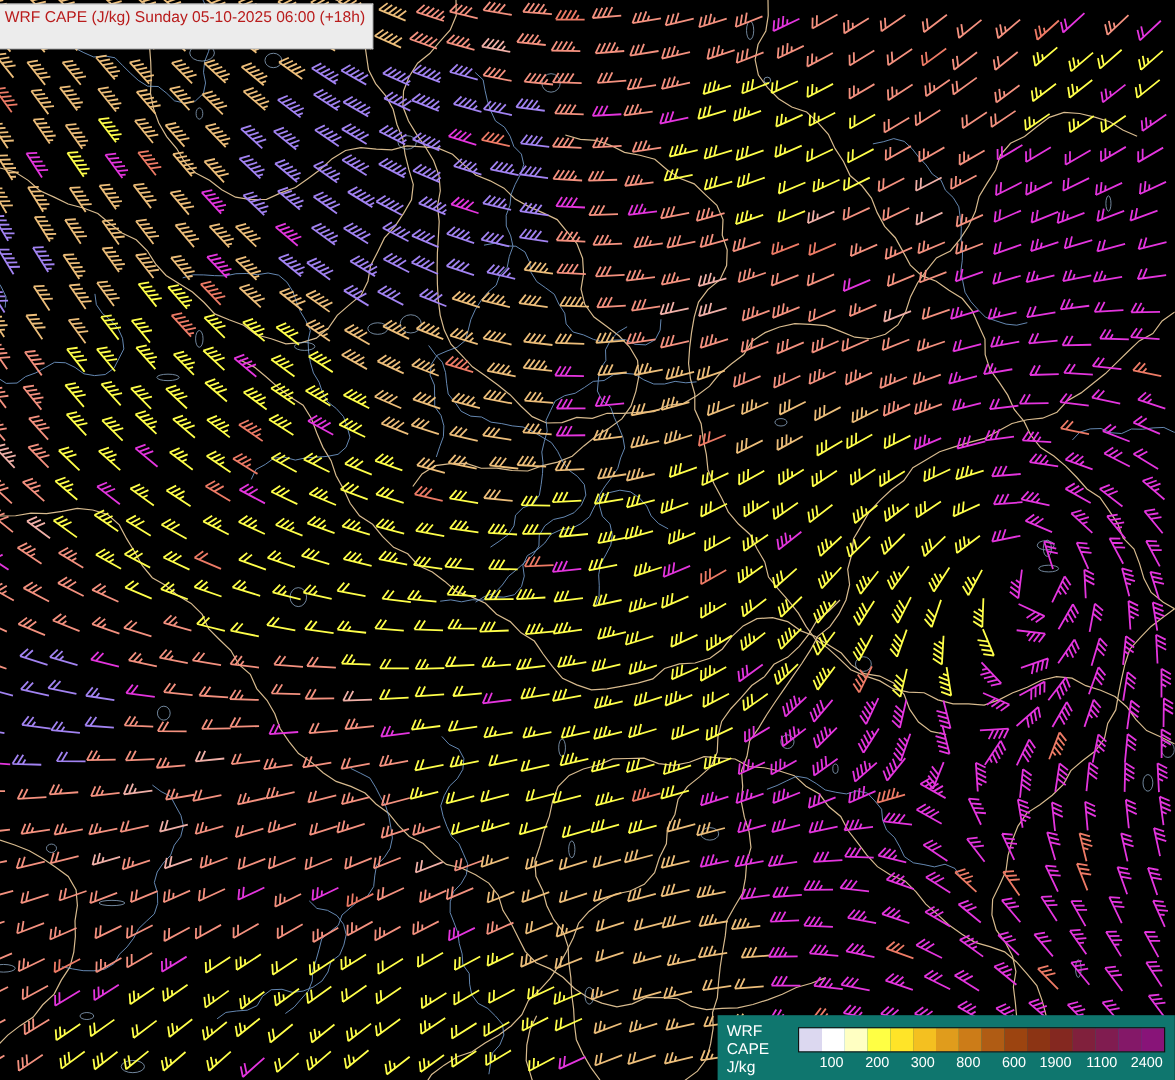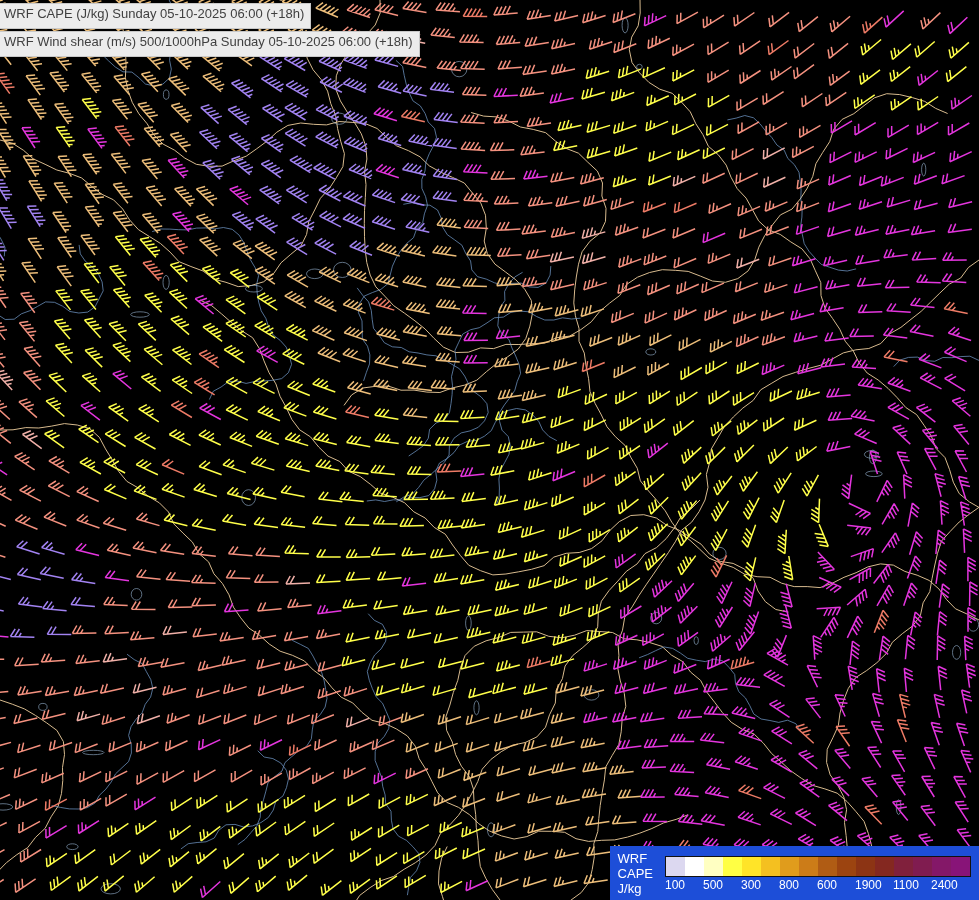--- a/index.html
+++ b/index.html
@@ -1,29 +1,29 @@
 <!DOCTYPE html>
 <html><head>
 <meta charset="utf-8">
 <style>
   html,body{margin:0;padding:0}
   body{width:979px;height:900px;overflow:hidden;background:#000;font-family:"Liberation Sans",sans-serif}
   .stage{position:relative;width:979px;height:900px}
   #map-svg{position:absolute;left:0;top:0;display:block}
   .titles{position:absolute;top:3px;left:0;z-index:5}
-  .title-line{width:fit-content;background:#ececec;color:#404040;font-size:13px;line-height:16px;
-              padding:2px 6px 6px 4px;margin-bottom:2px;white-space:nowrap;border:1px solid #c8c8c8;border-left:none}
-  .legend{position:absolute;right:0;bottom:0;z-index:5;display:flex;align-items:center;gap:12px;
-          background:#1d4ed8;padding:5px 8px 4px 8px}
+  .title-line{width:fit-content;background:#ececec;color:#b91c1c;font-size:13px;line-height:16px;
+              padding:2px 6px 18px 4px;margin-bottom:2px;white-space:nowrap;border:1px solid #c8c8c8;border-left:none}
+  .legend{position:absolute;right:0;bottom:0;z-index:5;display:flex;align-items:center;gap:24px;
+          background:#0f766e;padding:5px 8px 4px 8px}
   .legend-label{color:#ffffff;font-size:13px;line-height:15px}
   .legend-scale{display:block}
   .swatches{display:flex;border:1px solid #111}
   .swatch{width:19px;height:19px}
   .ticks{display:flex;margin-top:1px}
-  .tick{display:inline-block;width:38px;text-align:left;color:#ffffff;font-size:12px;line-height:14px}
+  .tick{display:inline-block;width:38px;text-align:right;color:#ffffff;font-size:12px;line-height:14px}
 </style>
 </head>
 <body>
 
 <div class="stage">
 
   <svg id="map-svg" width="979" height="900" viewBox="0 0 979 900">
       <rect x="0" y="0" width="979" height="900" fill="#000000"></rect>
       <g stroke="#efcf9e" fill="none" stroke-width="1" opacity="0.9">
         <path d="M0.0 140.0 L12.6 143.3 L23.5 150.3 L33.3 158.9 L45.1 164.3 L56.8 170.0 L69.4 173.3 L81.5 177.9 L91.5 186.2 L101.7 194.2 L113.5 199.8 L122.7 209.0 L129.6 219.9 L138.4 229.6 L149.4 236.5 L160.4 243.4 L170.1 252.1 L178.9 261.6 L190.9 266.5 L203.1 271.0 L213.4 279.0 L226.0 282.3 L238.2 286.6 L251.2 285.5 L263.6 281.8 L273.7 273.5 L281.0 262.8 L290.8 254.3 L300.9 246.0 L306.6 234.4 L308.8 221.5 L314.7 210.0 L320.4 198.3 L329.2 188.7 L336.3 177.8 L342.9 166.6 L344.4 153.7 L340.7 141.2 L337.6 128.6 L335.7 115.7 L330.8 103.7 L327.6 91.1 L321.3 79.7 L313.0 69.7 L307.1 58.1 L305.2 45.2 L303.4 32.4 L298.2 20.4 L290.8 9.7 L281.6 0.6 L269.6 -4.5 L258.5 -11.2 L248.6 -19.6 L240.3 -29.6 L236.4 -42.0 L228.2 -52.2 L224.7 -64.7 L220.3 -76.9 L221.1 -89.9 L217.7 -102.4 L210.1 -113.0 L198.8 -119.5 L186.8 -124.4 L174.7 -129.2 L163.2 -135.1 L154.4 -144.8 L142.7 -150.5 L132.4 -158.4 L125.9 -169.6 L117.2 -179.3 L110.6 -190.5 L101.0 -199.3 L91.6 -208.2 L85.1 -219.5 L75.2 -227.9 L70.0 -239.8 L65.4 -252.0 L65.6 -265.0 L65.0 -278.0 L65.3 -291.0"></path>
@@ -1181,21 +1181,20 @@
         <path d="M845.2 877.5L825.0 864.5M825.0 864.5L833.1 860.4M828.6 866.8L836.6 862.7M832.1 869.1L840.1 865.0" stroke="#e435de"></path>
         <path d="M877.1 881.4L858.1 866.8M858.1 866.8L866.4 863.4M861.4 869.4L869.7 866.0M864.7 871.9L873.1 868.5M868.1 874.5L872.2 872.8" stroke="#e435de"></path>
         <path d="M906.8 881.2L889.0 865.2M889.0 865.2L897.5 862.4M892.1 868.0L900.7 865.2M895.2 870.8L903.8 868.0" stroke="#e435de"></path>
         <path d="M941.1 876.9L924.6 859.5M924.6 859.5L933.3 857.4M927.5 862.5L936.2 860.5M930.3 865.6L939.1 863.5M933.2 868.6L937.6 867.6" stroke="#e435de"></path>
         <path d="M963.9 876.1L948.2 858.0M948.2 858.0L957.0 856.4M951.0 861.2L959.8 859.5M953.7 864.4L962.6 862.7" stroke="#e435de"></path>
       </g>
     </svg>
 
   <div class="titles">
     <div class="title-line">WRF CAPE (J/kg) Sunday 05-10-2025 06:00 (+18h)</div>
-    <div class="title-line">WRF Wind shear (m/s) 500/1000hPa Sunday 05-10-2025 06:00 (+18h)</div>
   </div>
 
   <div class="legend">
     <div class="legend-label">
       <div>WRF</div>
       <div>CAPE</div>
       <div>J/kg</div>
     </div>
     <div class="legend-scale">
       <div class="swatches" id="legend-swatches">
@@ -1211,21 +1210,21 @@
           <div class="swatch" style="background: rgb(156, 68, 16);"></div>
           <div class="swatch" style="background: rgb(140, 52, 20);"></div>
           <div class="swatch" style="background: rgb(132, 40, 32);"></div>
           <div class="swatch" style="background: rgb(128, 32, 60);"></div>
           <div class="swatch" style="background: rgb(128, 28, 80);"></div>
           <div class="swatch" style="background: rgb(132, 24, 104);"></div>
           <div class="swatch" style="background: rgb(136, 20, 120);"></div>
         </div>
       <div class="ticks" id="legend-ticks">
           <span class="tick">100</span>
-          <span class="tick">500</span>
+          <span class="tick">200</span>
           <span class="tick">300</span>
           <span class="tick">800</span>
           <span class="tick">600</span>
           <span class="tick">1900</span>
           <span class="tick">1100</span>
           <span class="tick">2400</span>
         </div>
     </div>
   </div>
 

